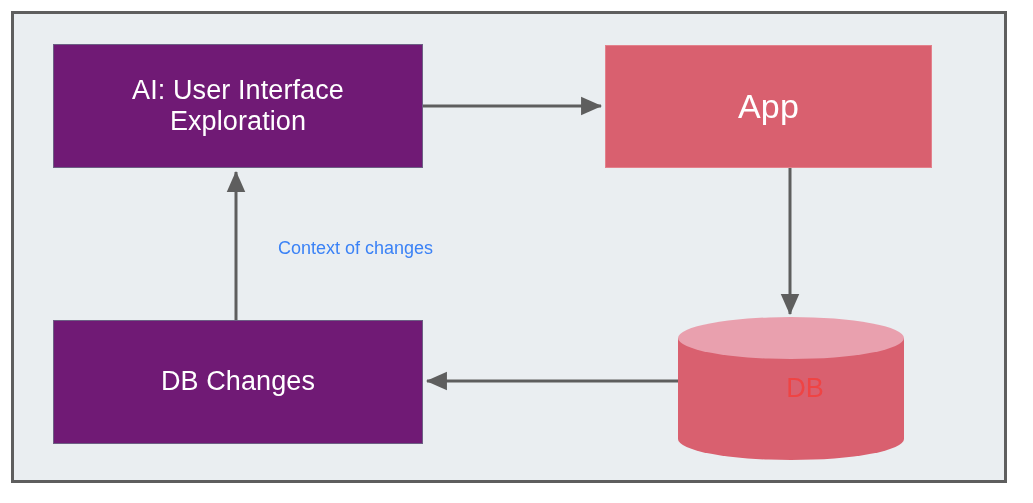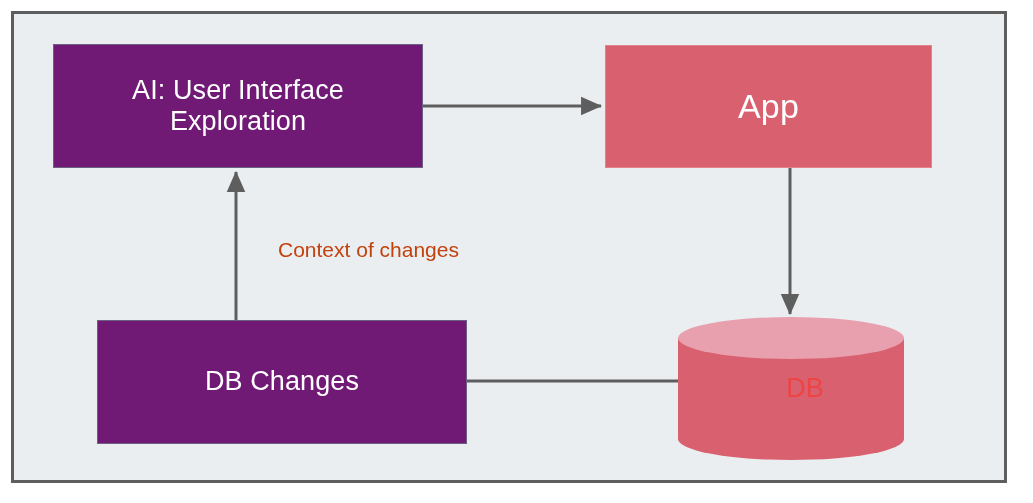--- a/index.html
+++ b/index.html
@@ -57,21 +57,20 @@
   }
   #node-app {
     left: 605px; top: 45px;
     width: 327px; height: 123px;
     font-size: 34px;
   }
   #node-db-changes {
     left: 53px;  top: 320px;
     width: 370px; height: 124px;
     font-size: 27px;
-    margin-left: 44px;
   }
 
   
   #node-db {
     position: absolute;
     left: 678px;
     top: 317px;
     width: 226px;
     height: 134px;
   }
@@ -111,22 +110,22 @@
   .edge-svg {
     position: absolute;
     left: 0; top: 0;
     width: 1033px; height: 503px;
     overflow: visible;
     pointer-events: none;
   }
 
   .edge-label {
     position: absolute;
-    color: #c2410c;
-    font-size: 21px;
+    color: #3b82f6;
+    font-size: 18px;
     white-space: nowrap;
   }
   #edge-label-context-of-changes {
     left: 278px;
     top: 238px;
   }
 </style>
 </head>
 <body>
 

